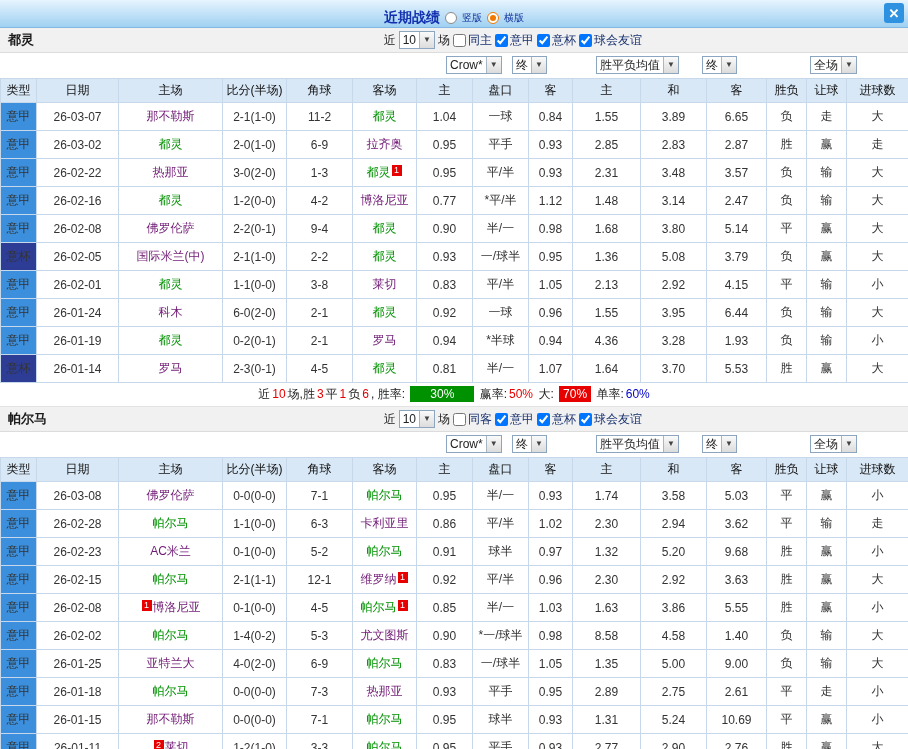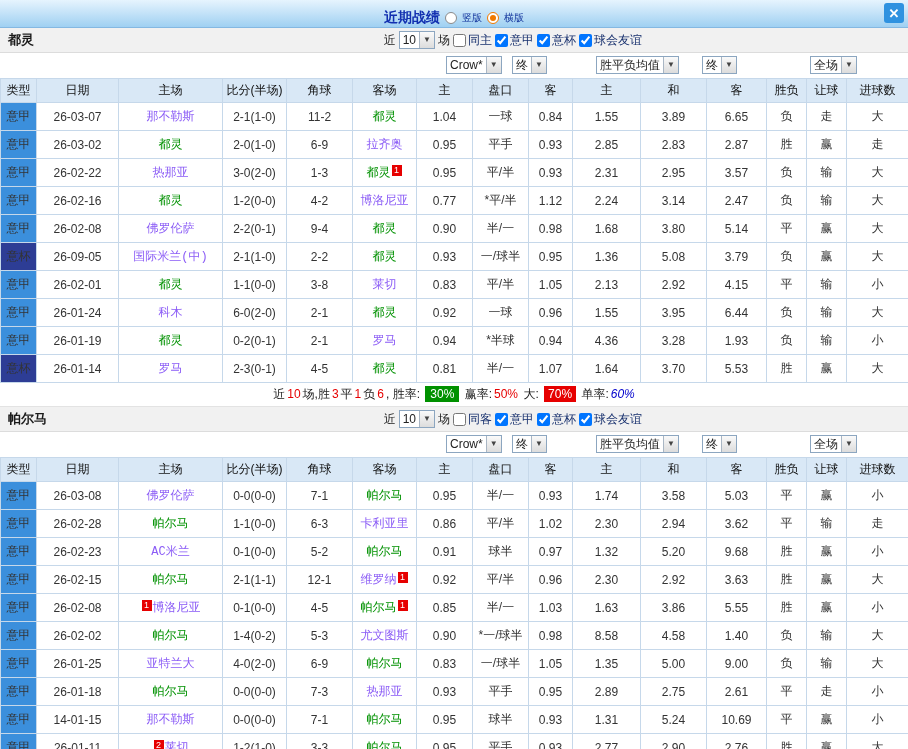--- a/index.html
+++ b/index.html
@@ -53,34 +53,34 @@
   table.grid{ width:908px; table-layout:fixed; border-collapse:collapse; }
   table.grid th, table.grid td{
     border:1px solid #c6d8ea; text-align:center; overflow:hidden; white-space:nowrap;
     font-weight:normal; padding:0 1px;
   }
   table.grid th{ height:24px; background:#d9e8f6; color:#111; font-size:12px; }
   table.grid td{ height:28px; font-size:12px; color:#333; }
   td.lg-jia{ background:#3b8fdc; color:#fff; cursor:pointer; }
   td.lg-bei{ background:#2d3d95; color:#fff; cursor:pointer; }
   .tm-g{ color:#009100; cursor:pointer; }
-  .tm-k{ color:#8b5cf6; cursor:pointer;font-family:Liberation Mono, monospace; }
+  .tm-k{ color:#701a75; cursor:pointer; }
   td.sc{ color:#e60000; }
   .c-r{ color:#e60000; } .c-gn{ color:#009100; } .c-k{ color:#222; }
   .rc{
     display:inline-block; background:#e60000; color:#fff; font-size:9px; line-height:11px;
     min-width:10px; padding:0 1px; margin:0 1px; vertical-align:3px; text-align:center;
   }
   
   .summary{ height:24px; line-height:22px; text-align:center; font-size:12px; border-bottom:1px solid #e3e3e3; }
   .summary span{ margin:0 1px; }
   .sp-k{ color:#222; } .sp-r{ color:#e60000; }
-  .sp-gb{ background:#009100; color:#fff; padding:1px 5px; }
+  .sp-gb{ background:#009100; color:#fff; padding:1px 20px; }
   .sp-rb{ background:#e60000; color:#fff; padding:1px 4px; }
-  .sp-bl{ color:#0000cc;font-style:italic; }
+  .sp-bl{ color:#0000cc; }
 </style>
 </head>
 <body>
 
 <div class="topbar">
   <div class="topbar-center">
     <span class="title">近期战绩</span>
     <span class="radio"></span>
     <span class="rlabel">竖版</span>
     <span class="radio sel"></span>
@@ -215,37 +215,37 @@
           <td class="lg-jia">意甲</td>
           <td>26-02-22</td>
           <td><span class="tm-k">热那亚</span></td>
           <td class="sc">3-0(2-0)</td>
           <td>1-3</td>
           <td><span class="tm-g">都灵</span><span class="rc">1</span></td>
           <td>0.95</td>
           <td>平/半</td>
           <td>0.93</td>
           <td>2.31</td>
-          <td>2.95</td>
+          <td>3.48</td>
           <td>3.57</td>
           <td class="c-gn">负</td>
           <td class="c-gn">输</td>
           <td class="c-r">大</td>
         </tr>
         <tr>
           <td class="lg-jia">意甲</td>
           <td>26-02-16</td>
           <td><span class="tm-g">都灵</span></td>
           <td class="sc">1-2(0-0)</td>
           <td>4-2</td>
           <td><span class="tm-k">博洛尼亚</span></td>
           <td>0.77</td>
           <td>*平/半</td>
           <td>1.12</td>
-          <td>2.24</td>
+          <td>1.48</td>
           <td>3.14</td>
           <td>2.47</td>
           <td class="c-gn">负</td>
           <td class="c-gn">输</td>
           <td class="c-r">大</td>
         </tr>
         <tr>
           <td class="lg-jia">意甲</td>
           <td>26-02-08</td>
           <td><span class="tm-k">佛罗伦萨</span></td>
@@ -257,21 +257,21 @@
           <td>0.98</td>
           <td>1.68</td>
           <td>3.80</td>
           <td>5.14</td>
           <td class="c-k">平</td>
           <td class="c-r">赢</td>
           <td class="c-r">大</td>
         </tr>
         <tr>
           <td class="lg-bei">意杯</td>
-          <td>26-09-05</td>
+          <td>26-02-05</td>
           <td><span class="tm-k">国际米兰(中)</span></td>
           <td class="sc">2-1(1-0)</td>
           <td>2-2</td>
           <td><span class="tm-g">都灵</span></td>
           <td>0.93</td>
           <td>一/球半</td>
           <td>0.95</td>
           <td>1.36</td>
           <td>5.08</td>
           <td>3.79</td>
@@ -571,21 +571,21 @@
           <td>0.95</td>
           <td>2.89</td>
           <td>2.75</td>
           <td>2.61</td>
           <td class="c-k">平</td>
           <td class="c-k">走</td>
           <td class="c-r">小</td>
         </tr>
         <tr>
           <td class="lg-jia">意甲</td>
-          <td>14-01-15</td>
+          <td>26-01-15</td>
           <td><span class="tm-k">那不勒斯</span></td>
           <td class="sc">0-0(0-0)</td>
           <td>7-1</td>
           <td><span class="tm-g">帕尔马</span></td>
           <td>0.95</td>
           <td>球半</td>
           <td>0.93</td>
           <td>1.31</td>
           <td>5.24</td>
           <td>10.69</td>

